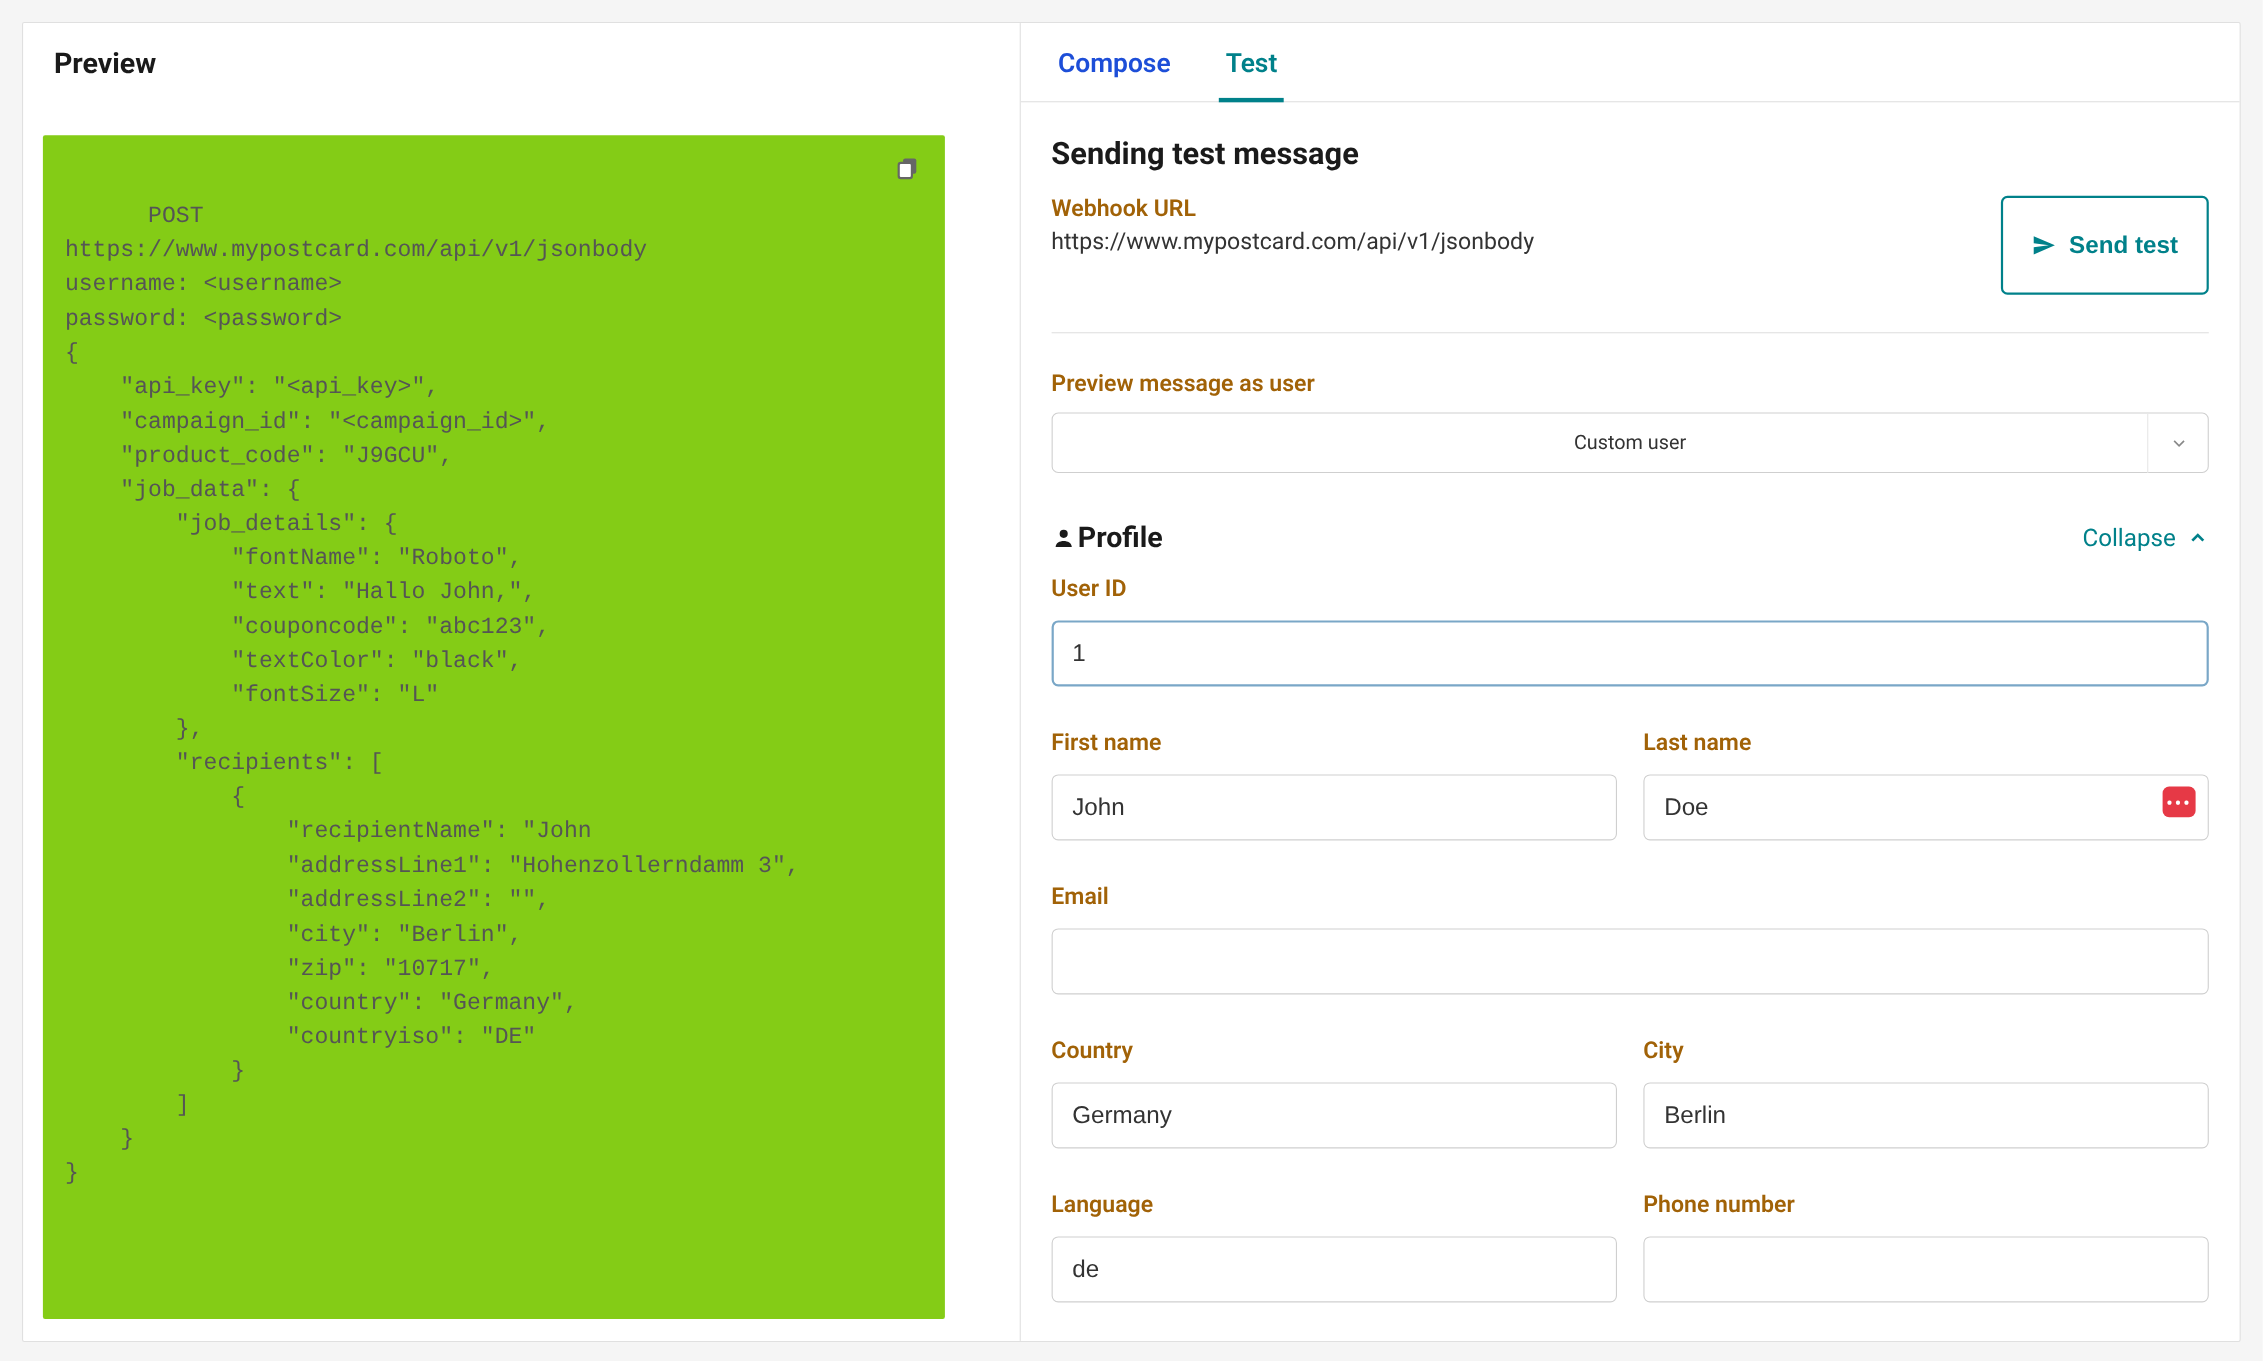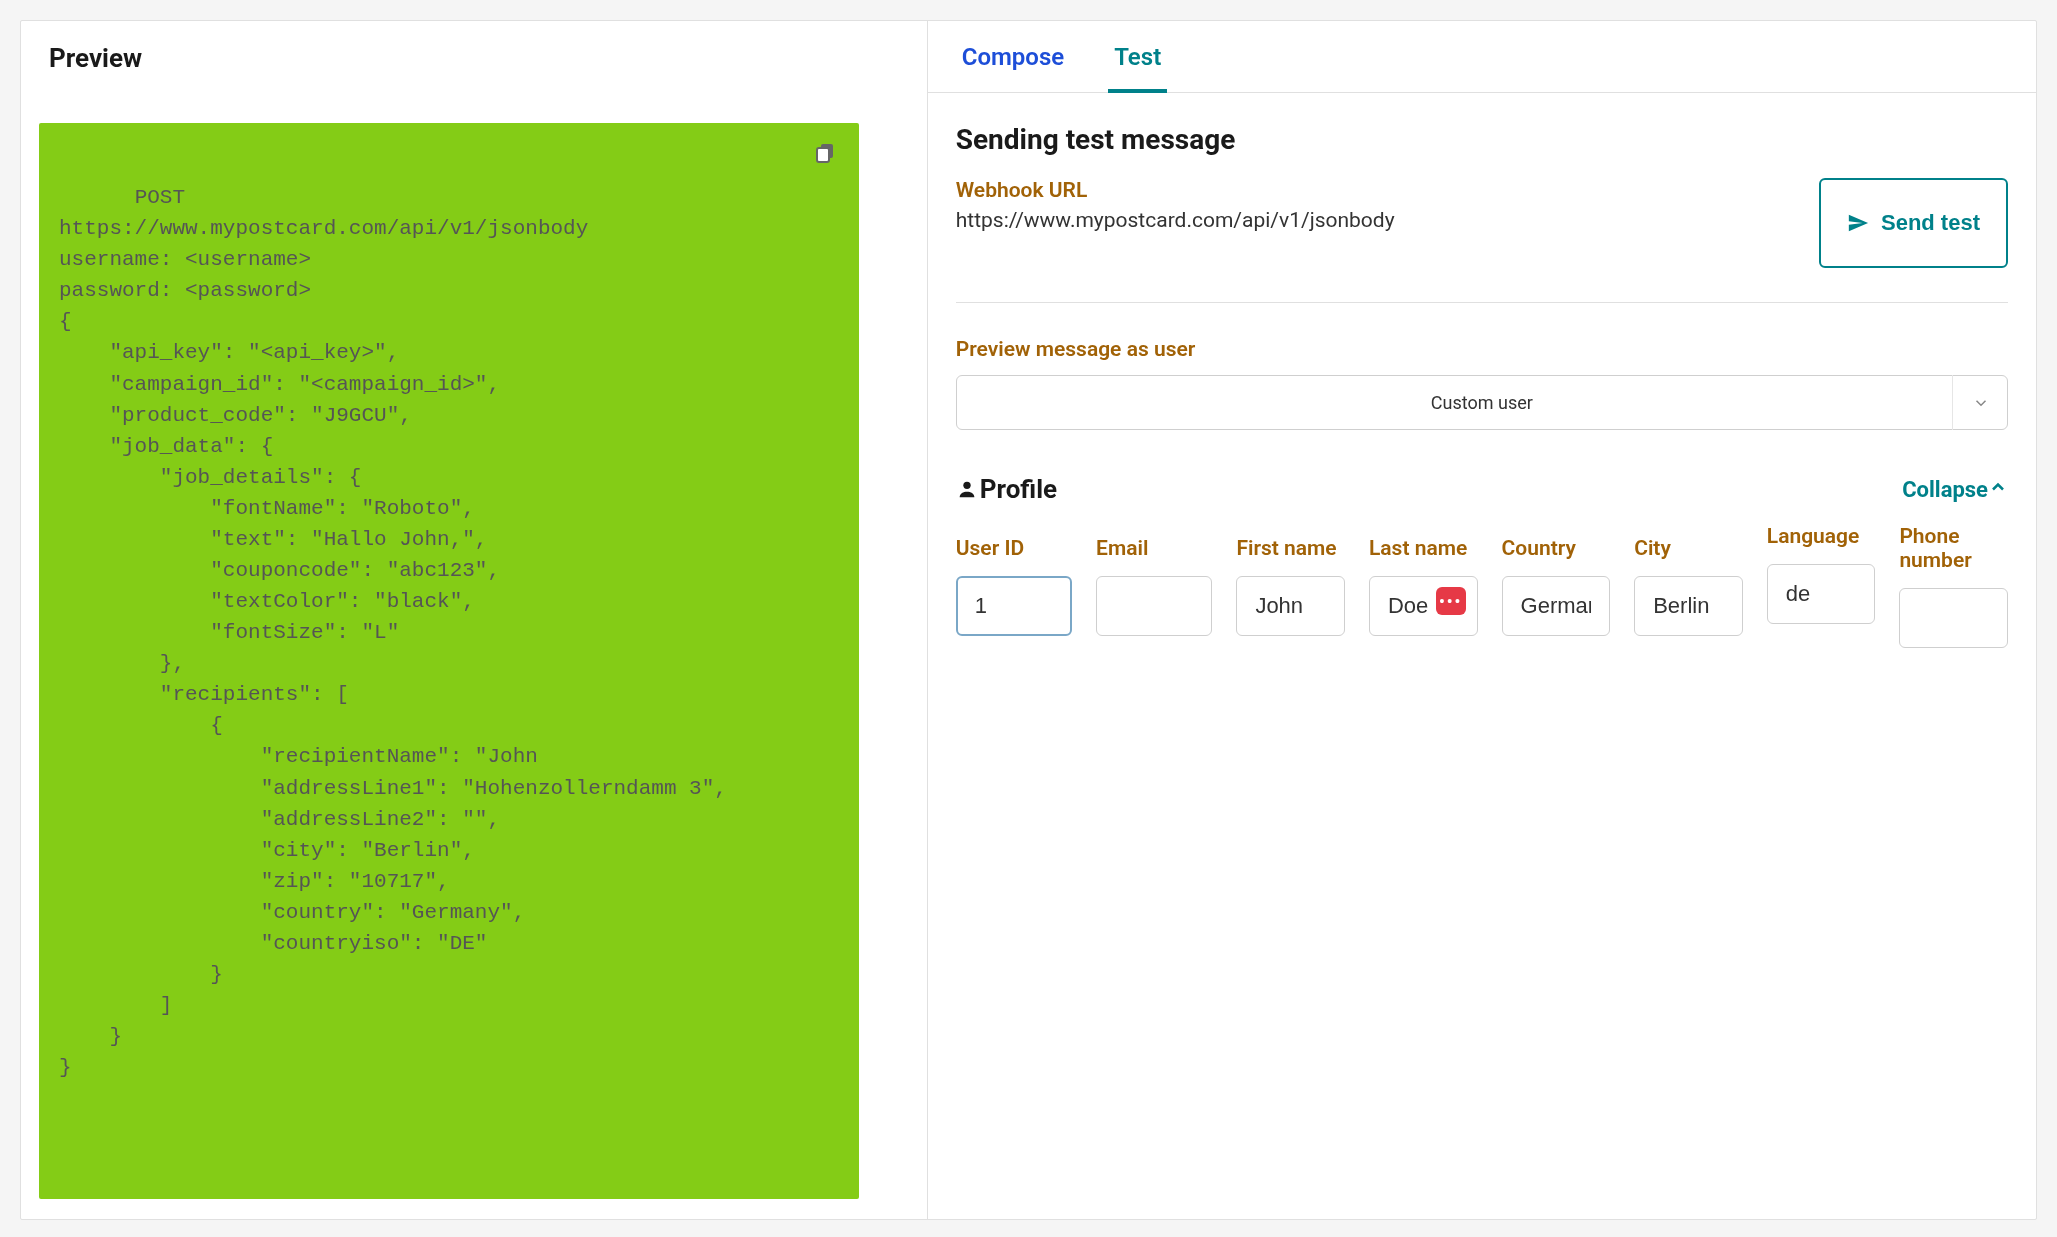--- a/index.html
+++ b/index.html
@@ -170,31 +170,32 @@
     display: flex;
     align-items: center;
     gap: 2px;
     font-size: 26px;
     font-weight: 700;
     color: #1a1a1a;
   }
   .profile-title svg { width: 22px; height: 22px; }
   .collapse-link {
     display: inline-flex;
+    align-items: center;
+    gap: 10px;
     color: #00818a;
     font-size: 22px;
-    font-weight: 700;
+    font-weight: 400;
     cursor: pointer;
   }
   .collapse-link svg { width: 20px; height: 20px; }
   .form-grid {
     display: flex;
-    flex-direction: row;
-    gap: 24px;
-    align-items: center;
+    flex-direction: column;
+    gap: 40px;
   }
   .form-row {
     display: flex;
     gap: 24px;
   }
   .form-col { flex: 1; display: flex; flex-direction: column; }
   .text-input {
     width: 100%;
     padding: 16px 18px;
     font-size: 22px;
@@ -327,41 +328,41 @@
 
         <div class="form-row">
           <div class="form-col">
             <div class="field-label">User ID</div>
             <input class="text-input focused" value="1" style="">
           </div>
         </div>
 
         <div class="form-row">
           <div class="form-col">
-            <div class="field-label">Email</div>
-            <input class="text-input" value="" style="">
-          </div>
-        </div>
-
-        <div class="form-row">
-          <div class="form-col">
             <div class="field-label">First name</div>
             <input class="text-input" value="John" style="">
           </div>
           <div class="form-col">
             <div class="field-label">Last name</div>
             <div class="input-with-badge">
               <input class="text-input" value="Doe" style="">
               <div class="badge-red">•••</div>
             </div>
           </div>
         </div>
 
         <div class="form-row">
           <div class="form-col">
+            <div class="field-label">Email</div>
+            <input class="text-input" value="" style="">
+          </div>
+        </div>
+
+        <div class="form-row">
+          <div class="form-col">
             <div class="field-label">Country</div>
             <input class="text-input" value="Germany" style="">
           </div>
           <div class="form-col">
             <div class="field-label">City</div>
             <input class="text-input" value="Berlin" style="">
           </div>
         </div>
 
         <div class="form-row">

